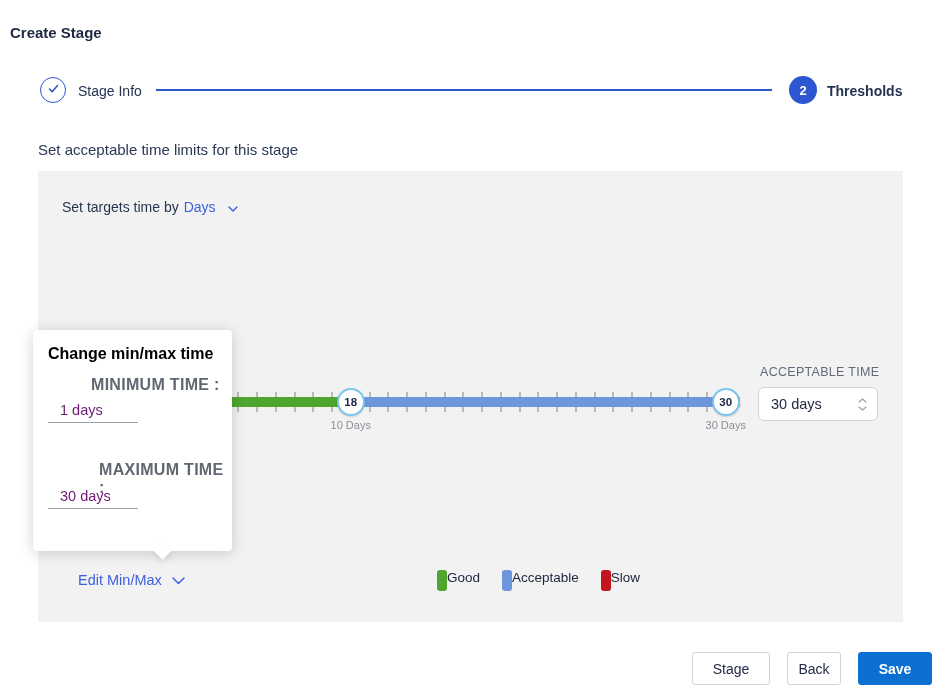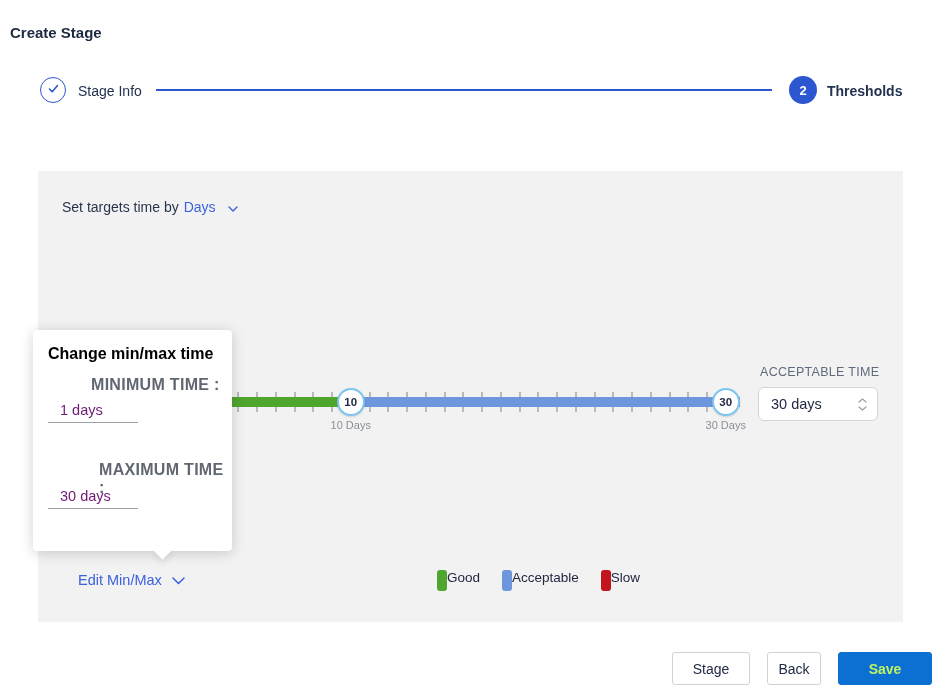--- a/index.html
+++ b/index.html
@@ -78,21 +78,21 @@
   .field-underline{position:absolute;left:15px;width:90px;border-bottom:1.5px solid #9aa0a6;}
   .min-label{top:46px;} .min-value{top:68px;} .min-line{top:92px;}
   .max-label{top:131px;margin-left:8px;} .max-value{top:154px;} .max-line{top:178px;}
 
   
   .footer{position:absolute;top:652px;right:13px;display:flex;gap:17px;}
   .btn{height:33px;border-radius:3px;font-size:14px;display:flex;align-items:center;justify-content:center;
     cursor:pointer;font-family:inherit;}
   .btn-plain{background:#fff;border:1px solid #d2d2d2;color:#222b45;}
   .btn-cancel{width:78px;} .btn-back{width:54px;}
-  .btn-save{width:94px;background:var(--save-blue);border:1px solid var(--save-blue);color:#bef264;font-weight:600;}
+  .btn-save{width:74px;background:var(--save-blue);border:1px solid var(--save-blue);color:#ffffff;font-weight:600;}
 </style>
 </head>
 <body>
 
 <div class="stage">
 
   <div class="page-title">Create Stage</div>
 
   <div class="step-check">
     <span>
@@ -101,20 +101,21 @@
         </svg>
     </span>
   </div>
   <div class="step1-label">Stage Info</div>
   <div class="step-line"></div>
   <div class="step2-circle">
     <span>2</span>
   </div>
   <div class="step2-label">Thresholds</div>
 
+  <div class="subtitle">Set acceptable time limits for this stage</div>
 
   <div class="panel">
 
     <div class="target-row">
       <span class="target-prefix">Set targets time by</span>
       <span class="target-unit">
         <span>Days</span>
         <span>
           <svg width="10" height="6" viewBox="0 0 10 6">
               <polyline points="1,1 5,5 9,1" fill="none" stroke="#3c61dd" stroke-width="1.4" stroke-linecap="round" stroke-linejoin="round"></polyline>
@@ -151,21 +152,21 @@
         <div class="tick" style="left: 593px;"></div>
         <div class="tick" style="left: 611.75px;"></div>
         <div class="tick" style="left: 630.5px;"></div>
         <div class="tick" style="left: 649.25px;"></div>
         <div class="tick" style="left: 668px;"></div>
         <div class="tick" style="left: 686.75px;"></div>
       </div>
     <div class="track track-good" style="width: 168.75px;"></div>
     <div class="track track-acceptable" style="left: 312.75px; width: 389px;"></div>
     <div class="handle" style="left: 298.75px;">
-      <span>10</span>
+      <span>18</span>
     </div>
     <div class="handle" style="left: 673.75px;">
       <span>30</span>
     </div>
     <div class="slider-label" style="left: 272.75px;">10 Days</div>
     <div class="slider-label" style="left: 647.75px;">30 Days</div>
 
     <div class="acc-label">ACCEPTABLE TIME</div>
     <div class="acc-input">
       <span class="acc-value">30 days</span>

